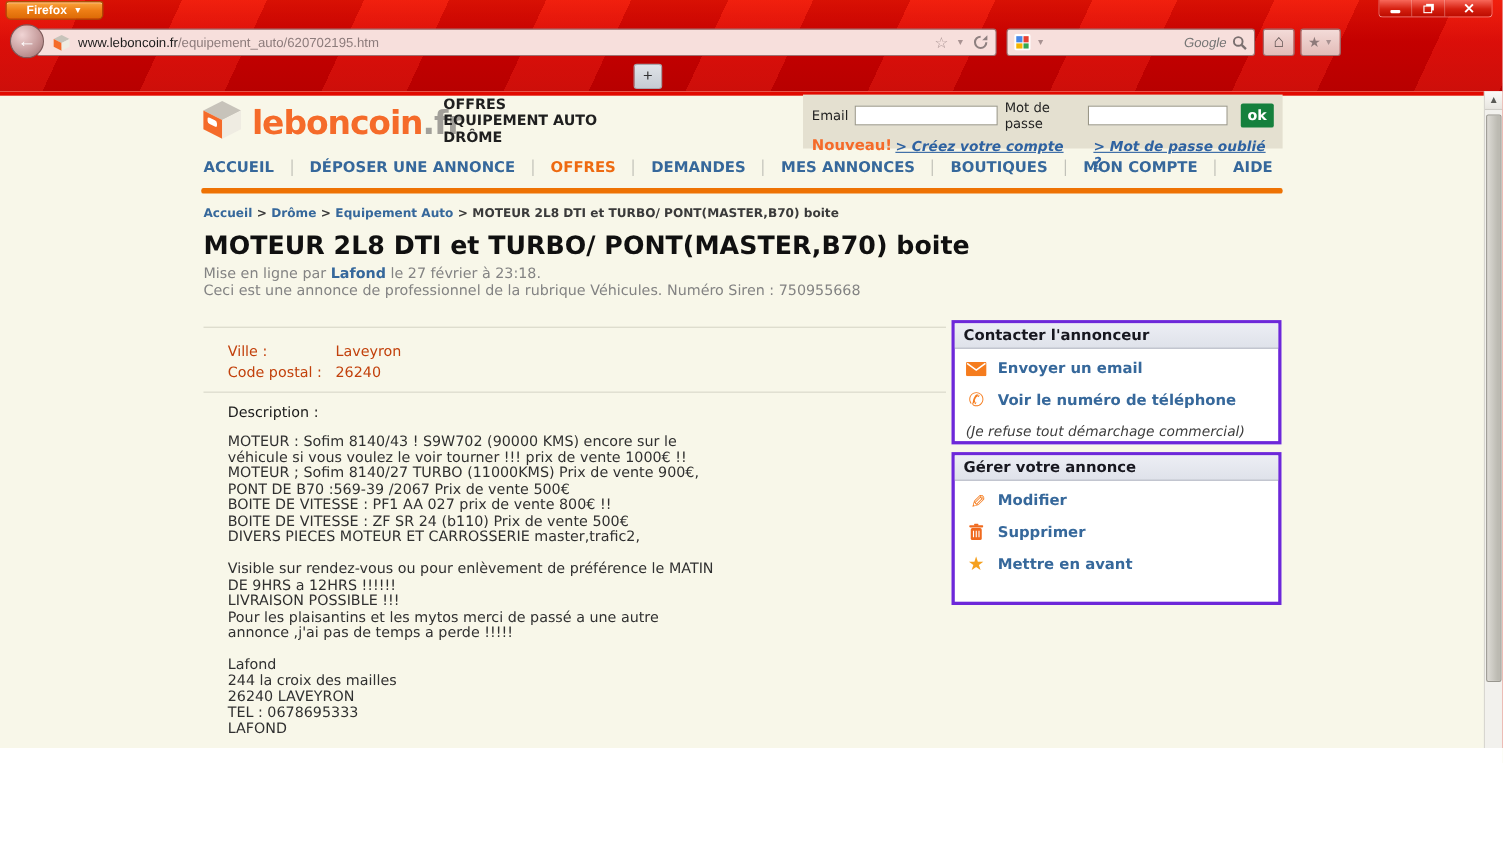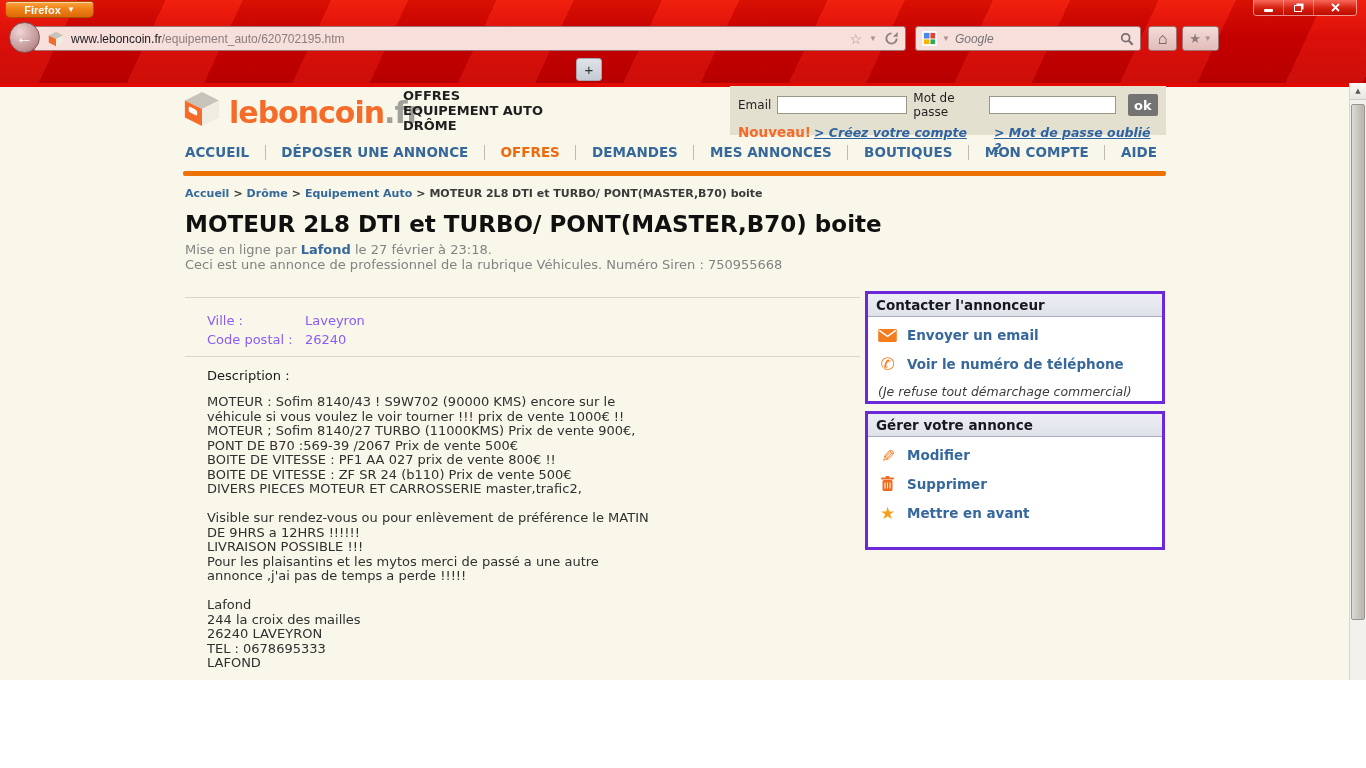--- a/index.html
+++ b/index.html
@@ -33,21 +33,21 @@
     display:flex; align-items:center; padding:0 6px 0 14px; gap:7px; }
   .url-text { flex:1; font-size:12px; white-space:nowrap; overflow:hidden; }
   .url-domain { color:#1c1c1c; }
   .url-path { color:#8d7c7c; }
   .star-glyph { color:#a89292; font-size:14px; }
   .mini-caret { color:#a89292; font-size:8px; }
   .search-bar { position:absolute; left:915px; top:26px; width:226px; height:25px;
     background:#f7dfdc; border:1px solid #9d7272; border-radius:3px;
     display:flex; align-items:center; padding:0 6px; gap:5px; }
   .search-input { flex:1; border:none; outline:none; background:transparent;
-    font-style:italic; font-size:12px; color:#927f7f; font-family:"Liberation Sans",sans-serif; min-width:0; }
+    font-style:italic; font-size:12px; color:#927f7f; font-family:"Liberation Sans",sans-serif; min-width:0;text-align:right; }
   .toolbar-btn { position:absolute; top:26px; height:25px; background:linear-gradient(#f3dbd8,#e2bcb8);
     border:1px solid #9d7272; border-radius:3px; display:flex; align-items:center; justify-content:center; }
   .home-btn { left:1148px; width:29px; font-size:16px; color:#5c5050; }
   .bm-btn { left:1182px; width:37px; gap:3px; }
   .bm-star { color:#8d7a7a; font-size:13px; }
 
   .tab { position:absolute; left:3px; top:56px; width:568px; height:27px;
     background:linear-gradient(#ffffff,#edf0f4); border:1px solid #b9b4b4; border-bottom:none;
     border-radius:3.5px 3.5px 0 0; display:flex; align-items:center; padding:0 9px; gap:7px;
     font-size:12px; color:#1d1d1d; }
@@ -73,21 +73,21 @@
   .logo-text { font-size:30px; font-weight:bold; color:#f56b2a; letter-spacing:-1px; line-height:1; }
   .logo-tld { color:#a2a09a; }
   .cats { position:absolute; left:220px; top:1px; font-size:13px; font-weight:bold; color:#1f1f1f; line-height:15px; }
 
   .login-box { position:absolute; left:547px; top:-1px; width:436px; height:49px;
     background:#e4e0d0; padding:5px 8px 0 8px; }
   .login-row1 { display:flex; align-items:center; gap:6px; }
   .login-label { font-size:12px; color:#1f1f1f; }
   .login-input { width:130px; height:18px; background:#fff; border:1px solid #9a9786; }
   .login-input.pw { width:127px; }
-  .ok-btn { width:35px; height:22px; margin-left:6px; background:#737373; border:none; border-radius:2px;
+  .ok-btn { width:35px; height:22px; margin-left:6px; background:#15803d; border:none; border-radius:2px;
     color:#fff; font-weight:bold; font-size:13px; font-family:"DejaVu Sans",sans-serif; }
   .login-row2 { position:relative; margin-top:5px; height:17px; font-size:12.5px; }
   .new-label { position:absolute; left:0; top:0; color:#f56b2a; font-weight:bold; font-size:13.5px; }
   .login-link { position:absolute; top:1px; color:#2e62a1; font-weight:bold; font-style:italic;
     text-decoration:underline; font-size:12.5px; }
   .link-create { left:76px; } .link-forgot { left:256px; }
 
   .mainnav { position:absolute; left:2px; top:57px; width:972px; display:flex; align-items:center;
     justify-content:space-between; font-size:13.5px; font-weight:bold; color:#36689b; }
   .nav-item { white-space:nowrap; cursor:pointer; }
@@ -99,21 +99,21 @@
   .crumb-link { color:#36689b; cursor:pointer; }
   .crumb-sep { margin:0 4px; }
 
   .ad-title { position:absolute; left:2px; top:124px; font-size:23px; font-weight:bold; color:#101010; white-space:nowrap; }
   .ad-meta { position:absolute; left:2px; top:155px; font-size:13px; color:#838383; line-height:15px; }
   .author-link { color:#36689b; font-weight:bold; cursor:pointer; }
 
   .hsep { position:absolute; left:2px; width:675px; height:1px; background:#d8d6c8; }
   .sep1 { top:210px; } .sep2 { top:269px; } .sep3 { top:600px; }
 
-  .params { position:absolute; left:24px; top:224px; font-size:13px; color:#8b5cf6; line-height:19px; }
+  .params { position:absolute; left:24px; top:224px; font-size:13px; color:#c2410c; line-height:19px; }
   .param-row { display:flex; }
   .param-label { width:98px; }
   .desc-label { position:absolute; left:24px; top:281px; font-size:13px; font-weight:normal; color:#1a1a1a; }
   .desc-body { position:absolute; left:24px; top:308px; width:655px; font-size:13px; line-height:14.5px;
     color:#303030; white-space:pre-line; }
 
   .side-box { position:absolute; left:682px; width:300px; background:#fff; border:3px solid #6d28d9; }
   .contact-box { top:204px; height:113px; }
   .manage-box { top:324px; height:139px; }
   .side-head { height:23px; background:linear-gradient(#eceef4,#dfe2ea); border-bottom:1px solid #a9adbb;

